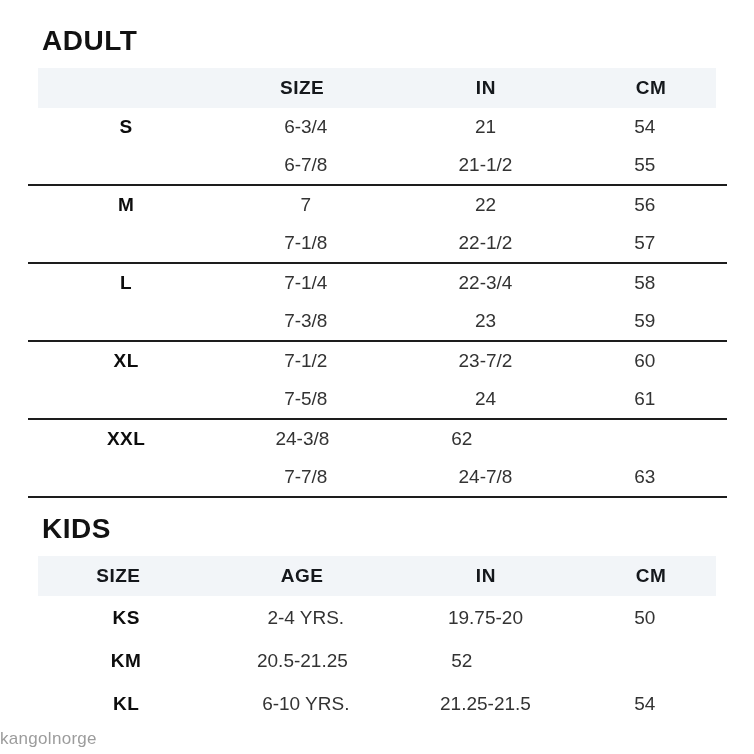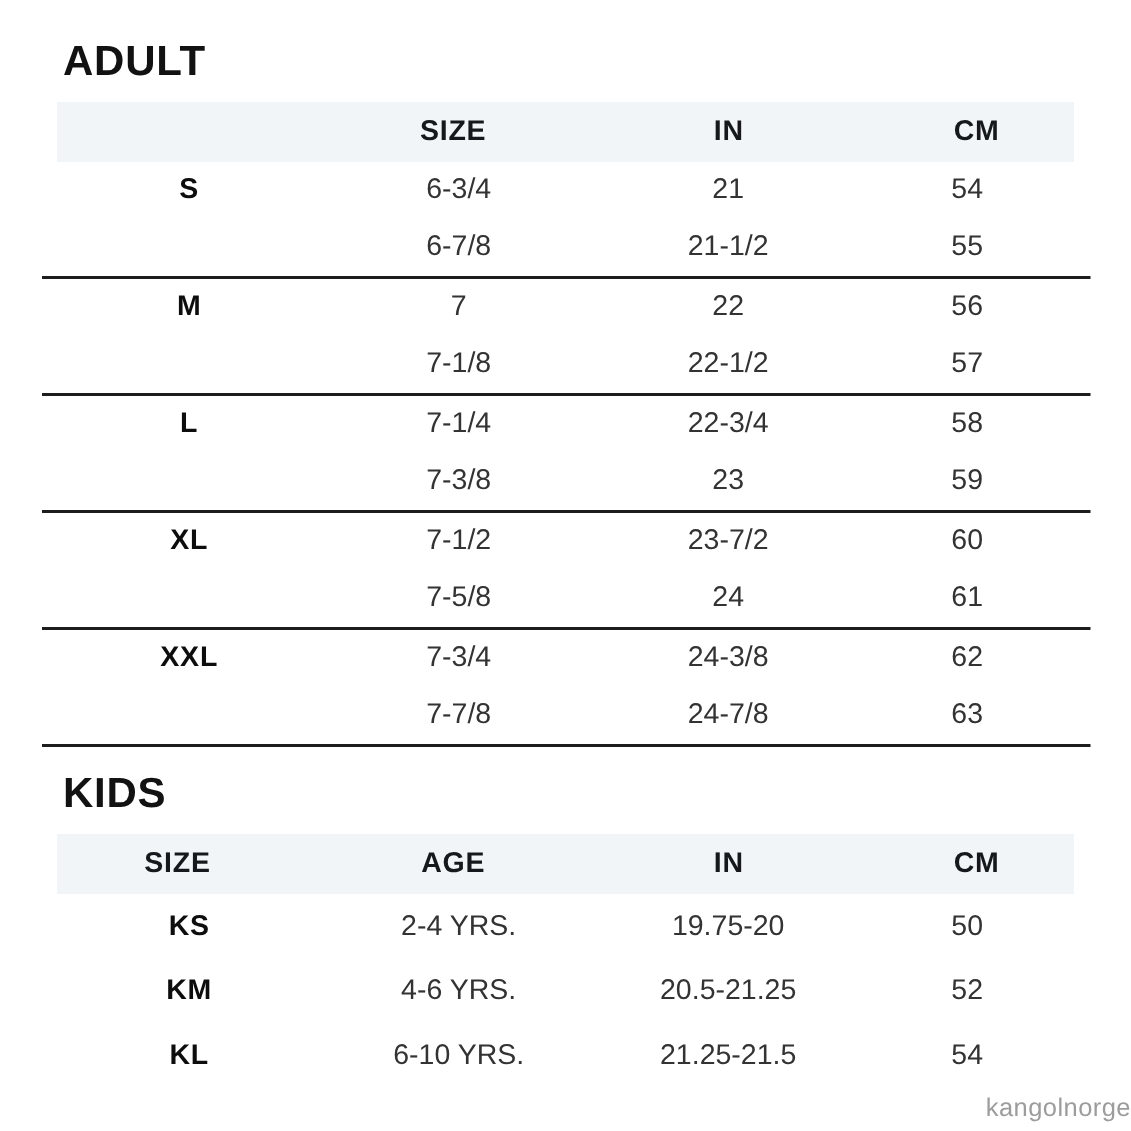--- a/index.html
+++ b/index.html
@@ -49,21 +49,21 @@
   .c3 { width:26%; }
   .c4 { width:21%; }
   .size-label {
     font-weight:700;
     font-size:19px;
     letter-spacing:0.5px;
     color:#0d0d0d;
   }
   .footer {
     margin-top:4px;
-    text-align:right;
+    text-align:left;
     font-size:17px;
     color:#9c9c9c;
     letter-spacing:0.3px;
   }
 </style>
 </head>
 <body>
 
 <div class="page">
 
@@ -133,21 +133,20 @@
         <div class="cell c1"></div>
         <div class="cell c2">7-5/8</div>
         <div class="cell c3">24</div>
         <div class="cell c4">61</div>
       </div>
     </div>
 
     <div class="group">
       <div class="trow">
         <div class="cell c1 size-label">XXL</div>
-        <div class="cell c2">7-3/4</div>
         <div class="cell c3">24-3/8</div>
         <div class="cell c4">62</div>
       </div>
       <div class="trow">
         <div class="cell c1"></div>
         <div class="cell c2">7-7/8</div>
         <div class="cell c3">24-7/8</div>
         <div class="cell c4">63</div>
       </div>
     </div>
@@ -164,21 +163,20 @@
     </div>
 
     <div class="trow">
       <div class="cell c1 size-label">KS</div>
       <div class="cell c2">2-4 YRS.</div>
       <div class="cell c3">19.75-20</div>
       <div class="cell c4">50</div>
     </div>
     <div class="trow">
       <div class="cell c1 size-label">KM</div>
-      <div class="cell c2">4-6 YRS.</div>
       <div class="cell c3">20.5-21.25</div>
       <div class="cell c4">52</div>
     </div>
     <div class="trow">
       <div class="cell c1 size-label">KL</div>
       <div class="cell c2">6-10 YRS.</div>
       <div class="cell c3">21.25-21.5</div>
       <div class="cell c4">54</div>
     </div>
   </div>

